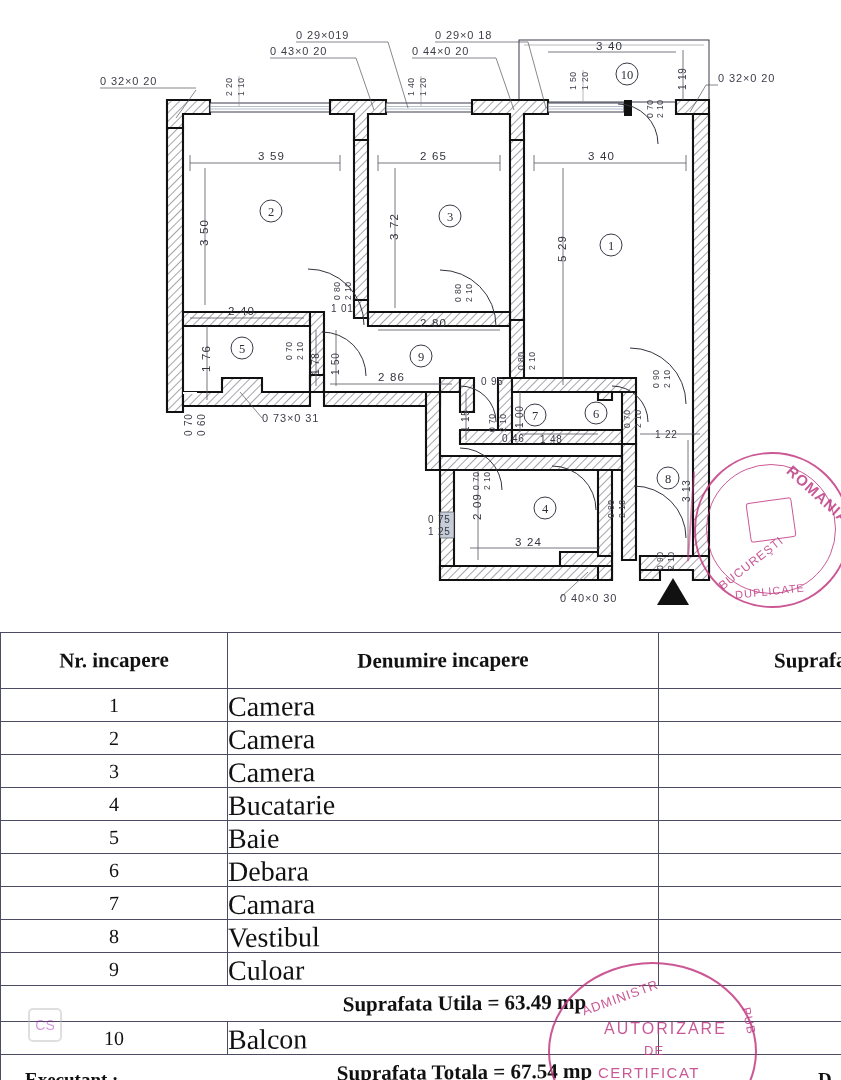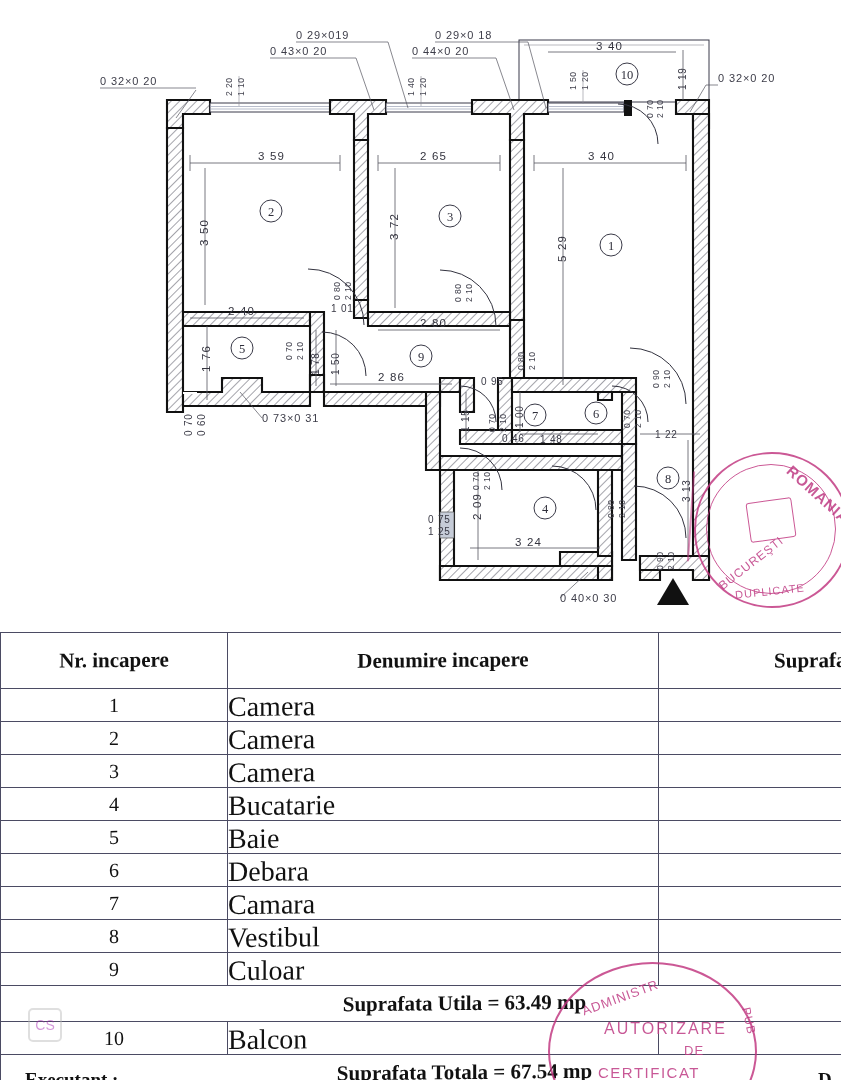--- a/index.html
+++ b/index.html
@@ -513,21 +513,21 @@
         <td colspan="3">
             <span class="skew1">Suprafata Totala =  67.54 mp</span>
           </td>
       </tr>
     </tbody>
   </table>
 
   <div class="stamp" style="left:548px;top:330px;width:205px;height:175px;"></div>
   <div class="stamp-txt" style="left:580px;top:358px;font-size:13px;transform:rotate(-20deg);">ADMINISTR</div>
   <div class="stamp-txt" style="left:604px;top:388px;font-size:16px;letter-spacing:2px;">AUTORIZARE</div>
-  <div class="stamp-txt" style="left:644px;top:411px;font-size:13px;margin-left:40px;">DE</div>
+  <div class="stamp-txt" style="left:644px;top:411px;font-size:13px;">DE</div>
   <div class="stamp-txt" style="left:598px;top:432px;font-size:15px;letter-spacing:1.5px;">CERTIFICAT</div>
   <div class="stamp-txt" style="left:735px;top:382px;font-size:12px;transform:rotate(78deg);">PUB</div>
 </div>
 
 <div id="watermark">
   <div id="wm-badge">CS</div>
 </div>
 
 <div id="footer-exec">Executant :</div>
 <div id="footer-d">D_t</div>

